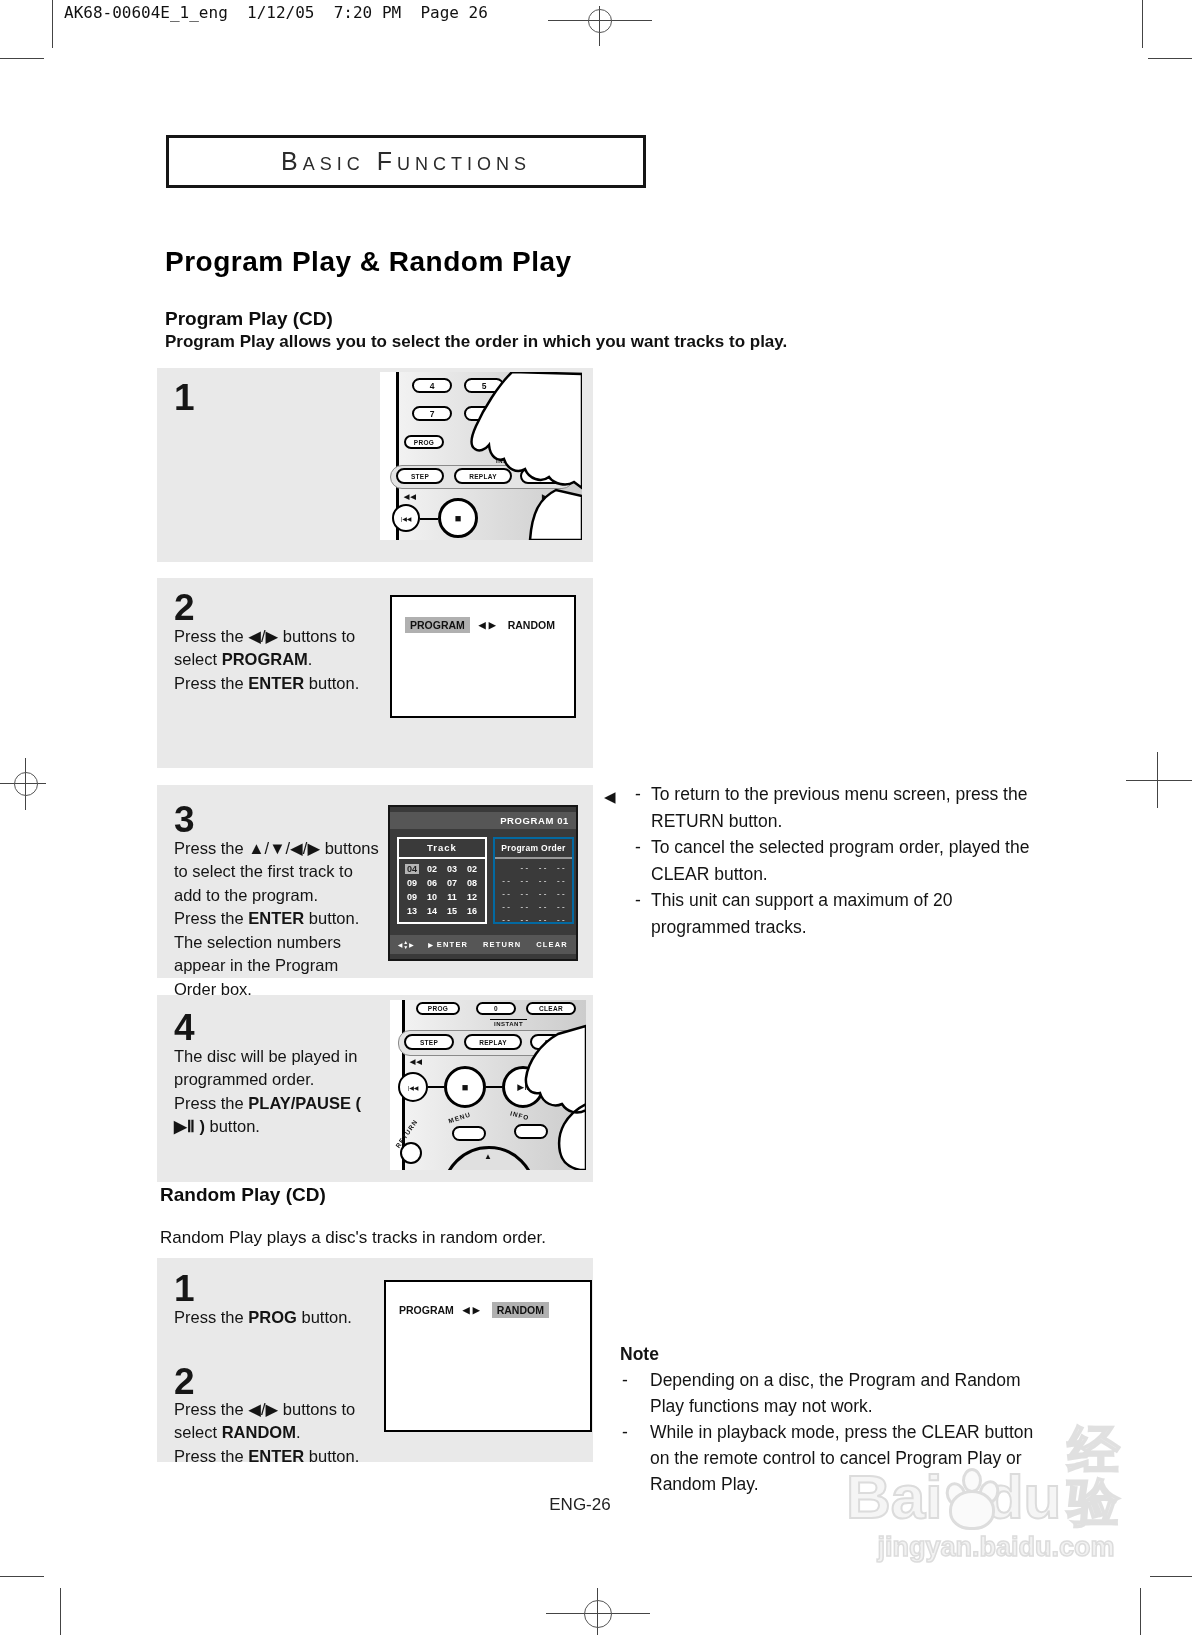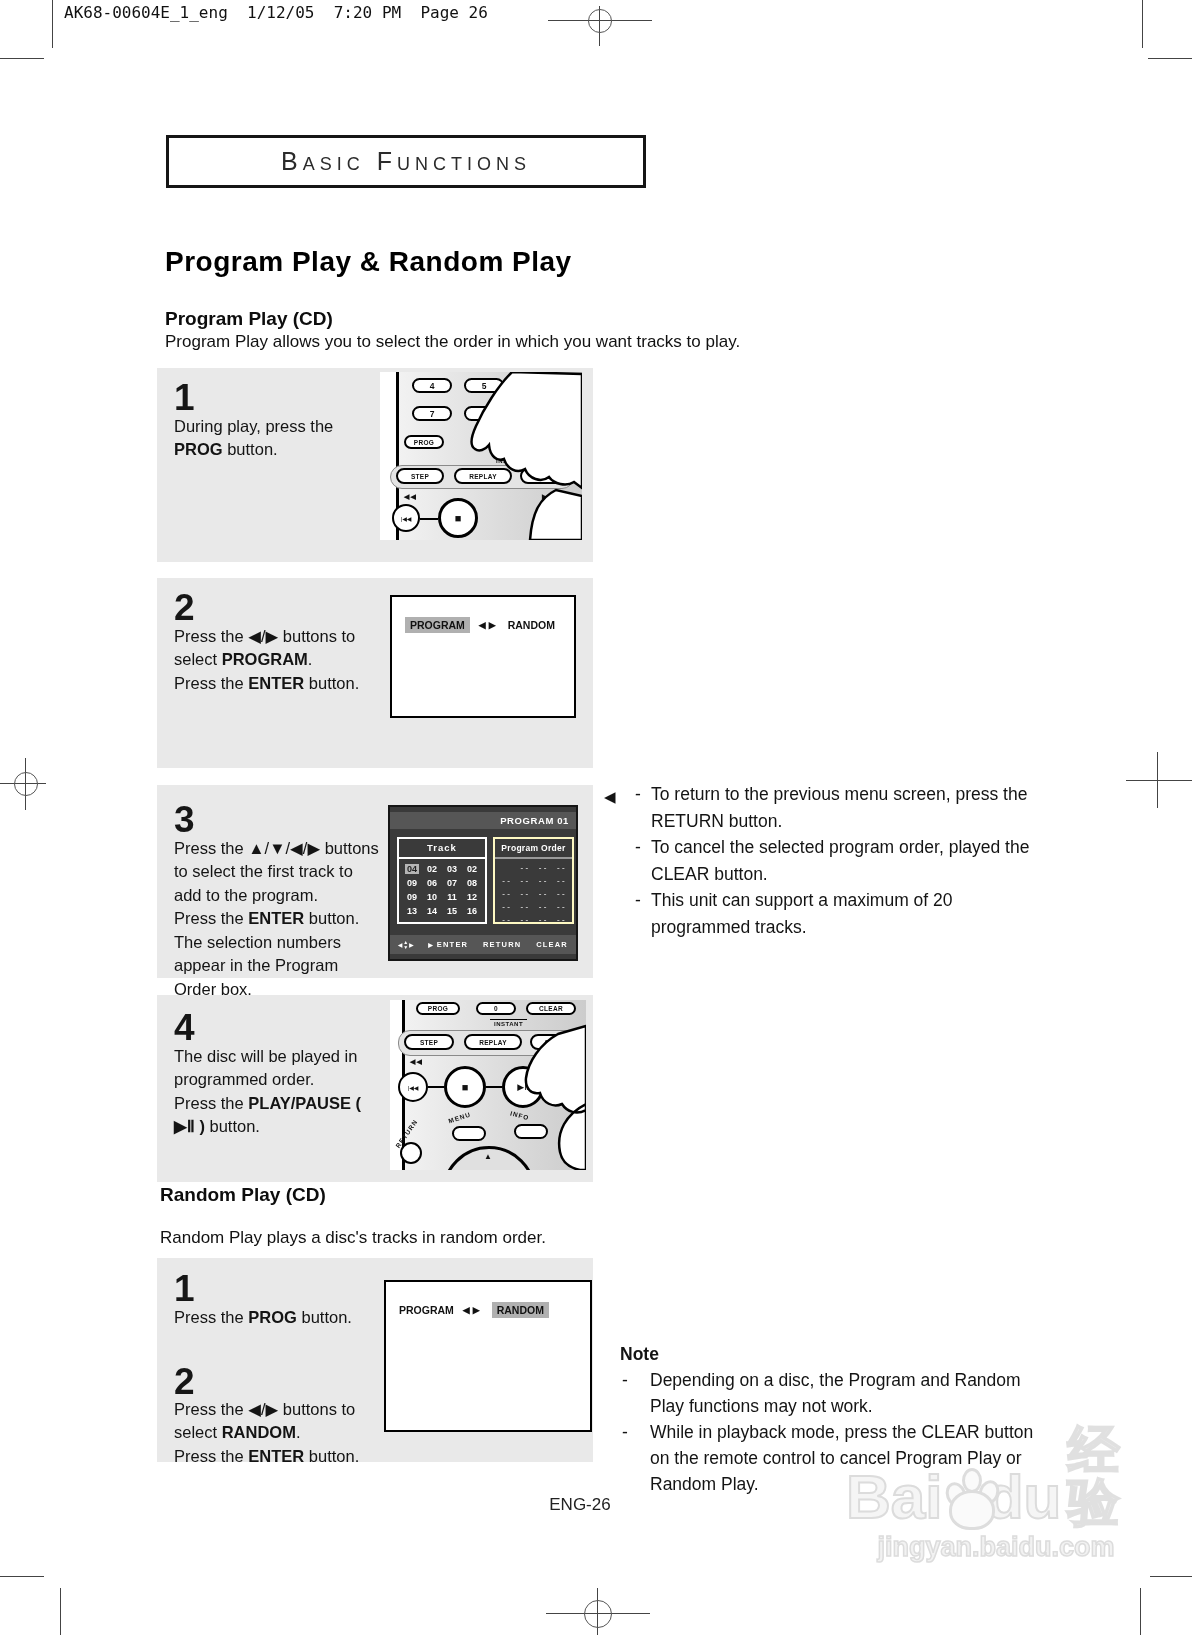--- a/index.html
+++ b/index.html
@@ -31,21 +31,21 @@
   .plain{padding:2px 0;}
   .sel-arrows{font-size:9px;letter-spacing:3px;}
   
   .pscreen{position:absolute;left:388px;top:805px;width:190px;height:156px;background:#3a3a3a;
            border:2px solid #161616;box-sizing:border-box;}
   .ps-titlebar{position:absolute;left:0;right:0;top:5px;height:17px;background:#565656;color:#fff;
                font-size:9.5px;font-weight:bold;text-align:right;line-height:17px;padding-right:7px;
                letter-spacing:0.6px;box-sizing:border-box;}
   .ps-panel{position:absolute;top:30px;box-sizing:border-box;}
   .ps-track{left:7px;width:90px;height:87px;border:2px solid #fff;}
-  .ps-order{left:103px;width:81px;height:87px;border:2px solid #fef9c3;}
+  .ps-order{left:103px;width:81px;height:87px;border:2px solid #0369a1;}
   .ps-hdr{height:18px;line-height:18px;text-align:center;color:#fff;font-weight:bold;}
   .ps-track .ps-hdr{font-size:9.5px;border-bottom:2px solid #fff;letter-spacing:1px;}
   .ps-order .ps-hdr{font-size:8.5px;border-bottom:2px solid #9a9a9a;letter-spacing:0.3px;}
   .ps-grid{display:grid;grid-template-columns:repeat(4,1fr);row-gap:4px;padding:5px 3px;
            color:#fff;font-size:9px;font-weight:bold;text-align:center;}
   .ps-grid .sel{background:#b5b5b5;color:#222;justify-self:center;padding:0 2px;}
   .ps-ogrid{display:grid;grid-template-columns:repeat(4,1fr);row-gap:4px;padding:4px 2px;
             color:#c9c9c9;font-size:8px;font-weight:bold;text-align:center;white-space:nowrap;}
   .ps-navbar{position:absolute;left:0;right:0;bottom:5px;height:19px;background:#565656;color:#fff;
              display:flex;align-items:center;font-size:7.5px;font-weight:bold;padding:0 8px;
@@ -122,25 +122,24 @@
   <div class="mark" style="left:546px;top:1613px;width:104px;height:1px;"></div>
   <div class="mark" style="left:597px;top:1588px;width:1px;height:47px;"></div>
   <div class="reg-circle" style="left:584px;top:1600px;width:26px;height:26px;"></div>
 
   <div class="banner">
     <span>Basic Functions</span>
   </div>
 
   <div class="title">Program Play &amp; Random Play</div>
   <div class="h2" style="left:165px;top:308px;">Program Play (CD)</div>
-  <div class="intro" style="left:165px;top:332px;">Program Play allows you to select the order in which you want tracks to play.</div>
+  <div class="intro" style="left:165px;top:332px;font-weight:bold;">Program Play allows you to select the order in which you want tracks to play.</div>
 
   <div class="gbox" style="top:368px;height:194px;">
     <div class="stepnum" style="top:11px;">1</div>
-    <div class="steptext" style="top:47px;"><span>During play, press the </span><span class="b">PROG</span><span> button.</span></div>
 
     <div class="rpanel" style="left:223px;top:4px;width:202px;height:168px;">
       <div class="rbody" style="left:16px;"></div>
       <div class="pill" style="left:32px;top:6px;width:40px;height:15px;">
           <span>4</span>
         </div>
       <div class="pill" style="left:84px;top:6px;width:40px;height:15px;">
           <span>5</span>
         </div>
       <div class="pill" style="left:136px;top:6px;width:40px;height:15px;">

